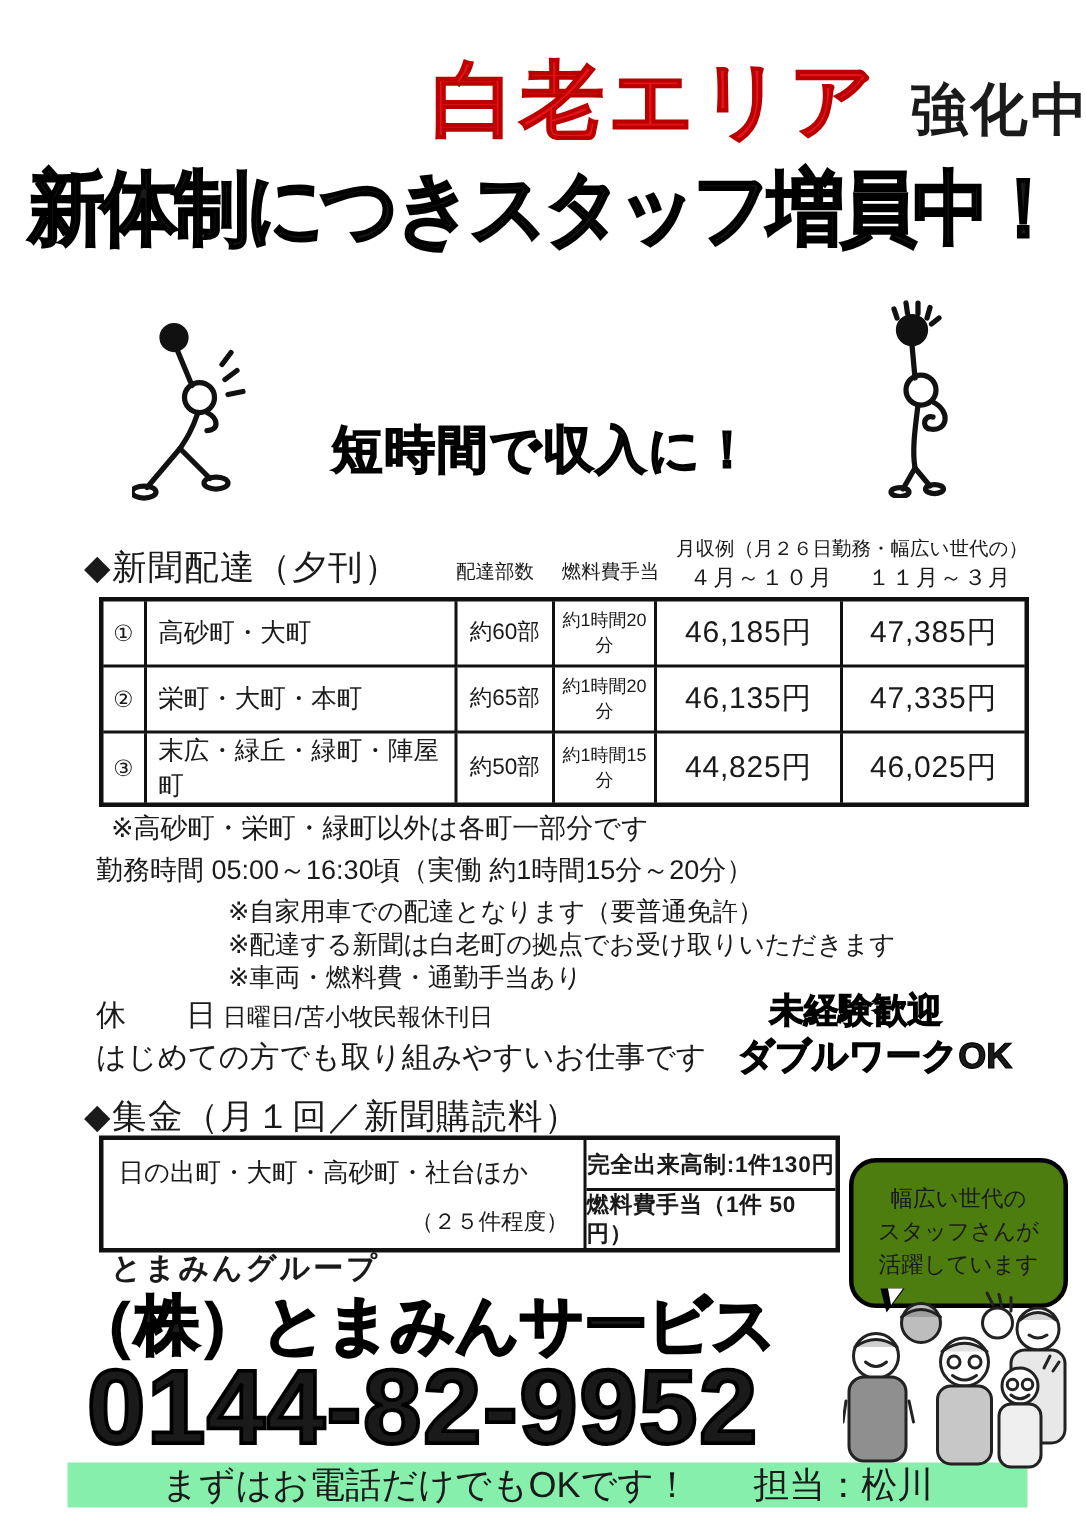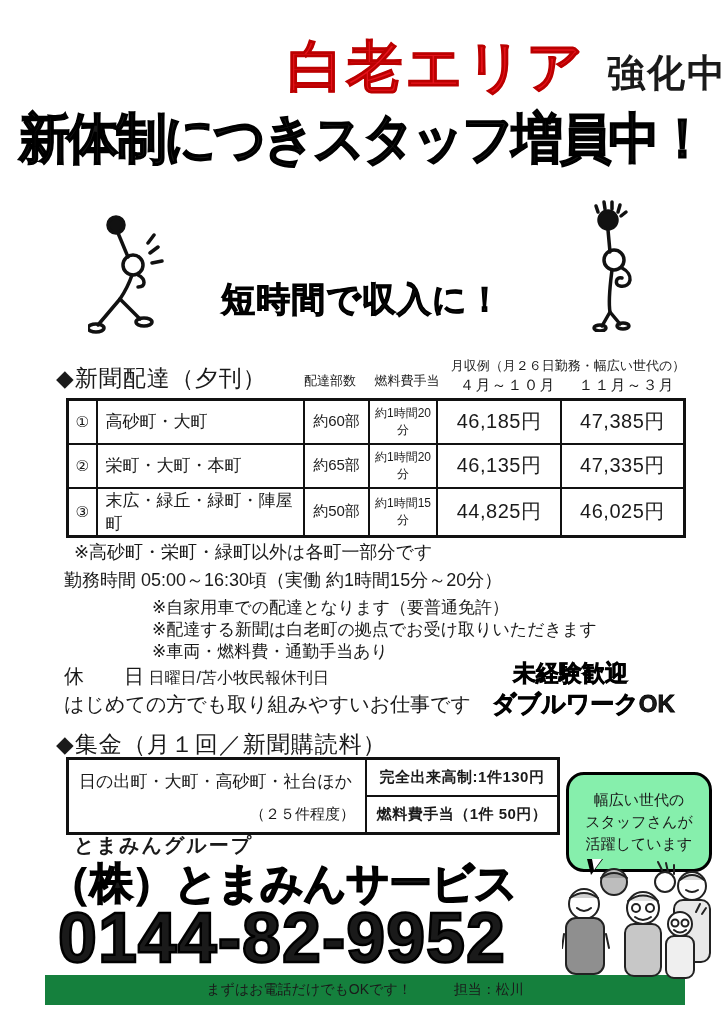--- a/index.html
+++ b/index.html
@@ -45,49 +45,49 @@
   .hours { font-size:18px; }
   .subnotes { font-size:17px; line-height:22px; }
   .holiday-label { font-size:20px; }
   .holiday-value { font-size:16px; }
   .beginner { font-size:20px; }
   .badge { font-weight:900; -webkit-text-stroke:.8px #000; }
 
   
   .col-table { left:66px; top:757px; width:494px; height:78px; border:3px solid #111;
                display:flex; }
-  .col-left  { width:298px; border-right:2px solid #111; position:relative;font-family:Liberation Mono, monospace; }
+  .col-left  { width:322px; border-right:2px solid #111; position:relative;font-family:Liberation Mono, monospace; }
   .col-area  { position:absolute; top:10px; left:10px; font-size:17px; }
   .col-count { position:absolute; bottom:8px; right:10px; font-size:15px; }
   .col-right { flex:1; display:flex; flex-direction:column; }
   .col-right > div { flex:1; display:flex; align-items:center; justify-content:center;
                      font-size:15px; font-weight:700; letter-spacing:.5px; }
   .col-right > div:first-child { border-bottom:2px solid #111; }
 
   
-  .bubble { left:566px; top:772px; width:146px; height:100px; background:#86efac;
+  .bubble { left:566px; top:772px; width:146px; height:100px; background:#4d7c0f;
             border:3.5px solid #000; border-radius:18px; z-index:3;
             display:flex; flex-direction:column; justify-content:center;
             text-align:center; font-size:15px; line-height:22px; }
   .bubble:before { content:""; position:absolute; left:18px; bottom:-16px;
             border:10px solid transparent; border-top:16px solid #000;
             border-left-width:4px; border-right-width:12px; }
   .bubble:after  { content:""; position:absolute; left:23px; bottom:-7px;
             border:6px solid transparent; border-top:11px solid #fff;
             border-left-width:2px; border-right-width:8px; }
 
   
   .group-label { left:74px; top:832px; font-size:20px; font-weight:900; letter-spacing:2px; }
   .company { left:48px; top:855px; font-size:43px; font-weight:900; letter-spacing:-1px;
              -webkit-text-stroke:1.5px #000; white-space:nowrap; }
   .phone   { left:58px; top:898px; font-size:70px; font-weight:900; letter-spacing:1px;
              -webkit-text-stroke:2.5px #000; white-space:nowrap; }
-  .footer-bar { left:45px; top:975px; width:640px; height:30px; background:#15803d;
+  .footer-bar { left:45px; top:975px; width:640px; height:30px; background:#86efac;
             display:flex; align-items:center; justify-content:center; gap:42px;
-            font-size:14px; z-index:2; }
+            font-size:24px; z-index:2; }
 
   svg { display:block; }
 </style>
 </head>
 <body>
 
 <div class="page">
 
   <div class="abs area-line">
     <span class="area-red">白老エリア</span>

